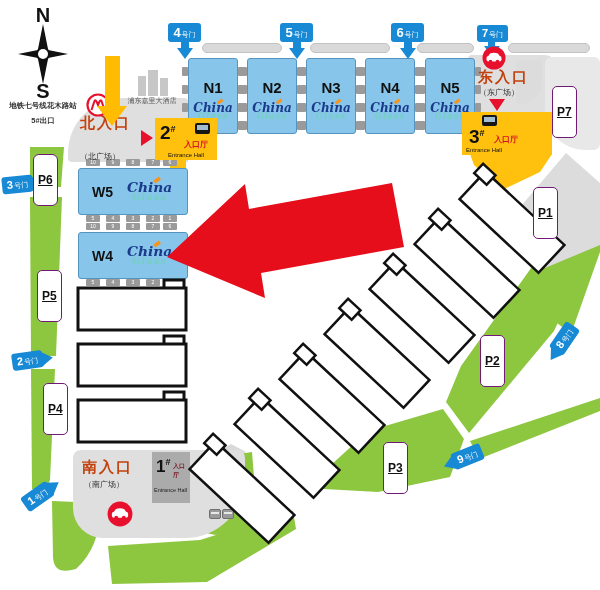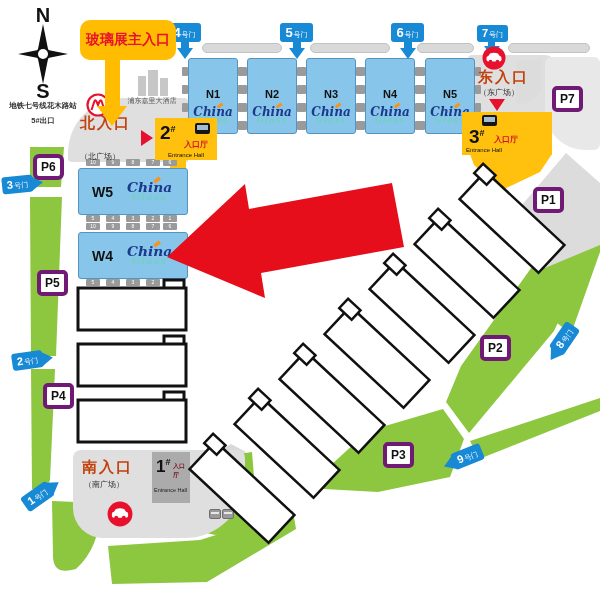--- a/index.html
+++ b/index.html
@@ -13,21 +13,21 @@
   .ybox{position:absolute;background:#FFC10D;z-index:4;}
   .ehnum{font-weight:bold;font-size:19px;color:#111;line-height:1;}
   .ehhash{font-size:9px;vertical-align:super;font-weight:bold;}
   .ehcn{font-size:8px;color:#D60F28;font-weight:bold;}
   .ehen{font-size:6px;color:#111;white-space:nowrap;}
   .mon{position:absolute;width:15px;height:11px;background:#161616;border-radius:2px;z-index:5;}
   .mon::after{content:"";position:absolute;left:2px;top:2px;right:2px;height:5px;background:#A3BDD0;}
   
   .bluehall{position:absolute;background:#87C6EA;border:1px solid #5694BF;border-radius:3px;z-index:3;}
   .nhall{top:58px;width:48px;height:74px;text-align:center;}
-  .nlab{font-weight:bold;font-size:11px;color:#111;margin-top:29px;}
+  .nlab{font-weight:bold;font-size:15px;color:#111;margin-top:20px;}
   .whall{left:78px;width:108px;height:45px;display:flex;align-items:center;}
   .wlab{font-weight:bold;font-size:14px;color:#111;margin-left:13px;}
   
   .cglogo{position:relative;line-height:1;text-align:center;margin:6px auto 0;}
   .whall .cglogo{margin:0 auto;}
   .cg1{display:block;font-family:"DejaVu Serif","Liberation Serif",serif;font-style:italic;font-weight:bold;color:#1B3A8C;font-size:12px;}
   .cg2{display:block;font-family:"DejaVu Serif","Liberation Serif",serif;font-style:italic;font-weight:bold;color:#74CFC3;font-size:8.5px;margin-top:-2px;letter-spacing:1px;}
   .cgtick{position:absolute;width:6px;height:2.5px;background:#F7941D;transform:rotate(-35deg);top:-2px;left:58%;}
   
   .wtab{position:absolute;width:14px;height:7px;background:#9A9A9A;border-radius:1px;color:#fff;
@@ -44,22 +44,22 @@
   .gate.small{width:31px;height:17px;}
   .gate.small .gn{font-size:11px;line-height:17px;}
   .gshaft{position:absolute;width:8px;background:#1789D5;z-index:9;}
   .darr{position:absolute;width:0;height:0;border-left:8px solid transparent;border-right:8px solid transparent;
         border-top:11px solid #1789D5;z-index:9;}
   .rarr{position:absolute;right:-10px;top:50%;margin-top:-7px;width:0;height:0;
         border-top:7px solid transparent;border-bottom:7px solid transparent;border-left:11px solid #1789D5;}
   .larr{position:absolute;left:-10px;top:50%;margin-top:-7px;width:0;height:0;
         border-top:7px solid transparent;border-bottom:7px solid transparent;border-right:11px solid #1789D5;}
   
-  .ptag{position:absolute;z-index:10;background:#fff;border:4px solid #701a75;border-radius:5px;
-        font-weight:bold;font-size:12px;color:#111;padding:2px 4px;line-height:14px;}
+  .ptag{position:absolute;z-index:10;background:#fff;border:1px solid #701a75;border-radius:5px;
+        font-weight:bold;font-size:12px;color:#111;padding:18px 4px;line-height:14px;text-decoration:underline;}
   
   .ent-title{position:absolute;z-index:10;font-weight:bold;font-size:15px;color:#c2410c;letter-spacing:2px;white-space:nowrap;}
   .ent-sub{position:absolute;z-index:10;font-size:8px;color:#333;white-space:nowrap;font-family:Liberation Serif, serif;}
   .tri-right{position:absolute;width:0;height:0;border-top:8px solid transparent;border-bottom:8px solid transparent;
         border-left:12px solid #E8112D;z-index:10;}
   .tri-down{position:absolute;width:0;height:0;border-left:8px solid transparent;border-right:8px solid transparent;
         border-top:12px solid #E8112D;z-index:10;}
   
   .callout{position:absolute;left:80px;top:20px;width:96px;height:40px;background:#FFBC00;border-radius:10px;
         z-index:12;display:flex;align-items:center;justify-content:center;}
@@ -117,23 +117,20 @@
     <polygon points="33,22 39,52 33,82 27,52" fill="#111"></polygon>
     <polygon points="8,52 33,47 58,52 33,57" fill="#111"></polygon>
     <circle cx="33" cy="52" r="6" fill="#fff" stroke="#111" stroke-width="2"></circle>
     <text x="33" y="96" text-anchor="middle" font-size="20" font-weight="bold" fill="#111">S</text>
   </svg>
   <div class="stn" style="left:3px;top:101px;">地铁七号线花木路站</div>
   <div class="stn" style="left:3px;top:116px;">5#出口</div>
 
   <div class="ctail"></div>
   <div class="chead"></div>
-  <div class="callout">
-    <span>玻璃展主入口</span>
-  </div>
 
   <div class="bld" style="left:138px;top:76px;width:8px;height:20px;"></div>
   <div class="bld" style="left:148px;top:70px;width:10px;height:26px;"></div>
   <div class="bld" style="left:160px;top:78px;width:8px;height:18px;"></div>
   <div class="hotel-name">浦东嘉里大酒店</div>
 
   <div class="gate" style="left:168px;top:23px;">
     <span class="gn">4</span>
       <span class="gs">号门</span>
   </div>

